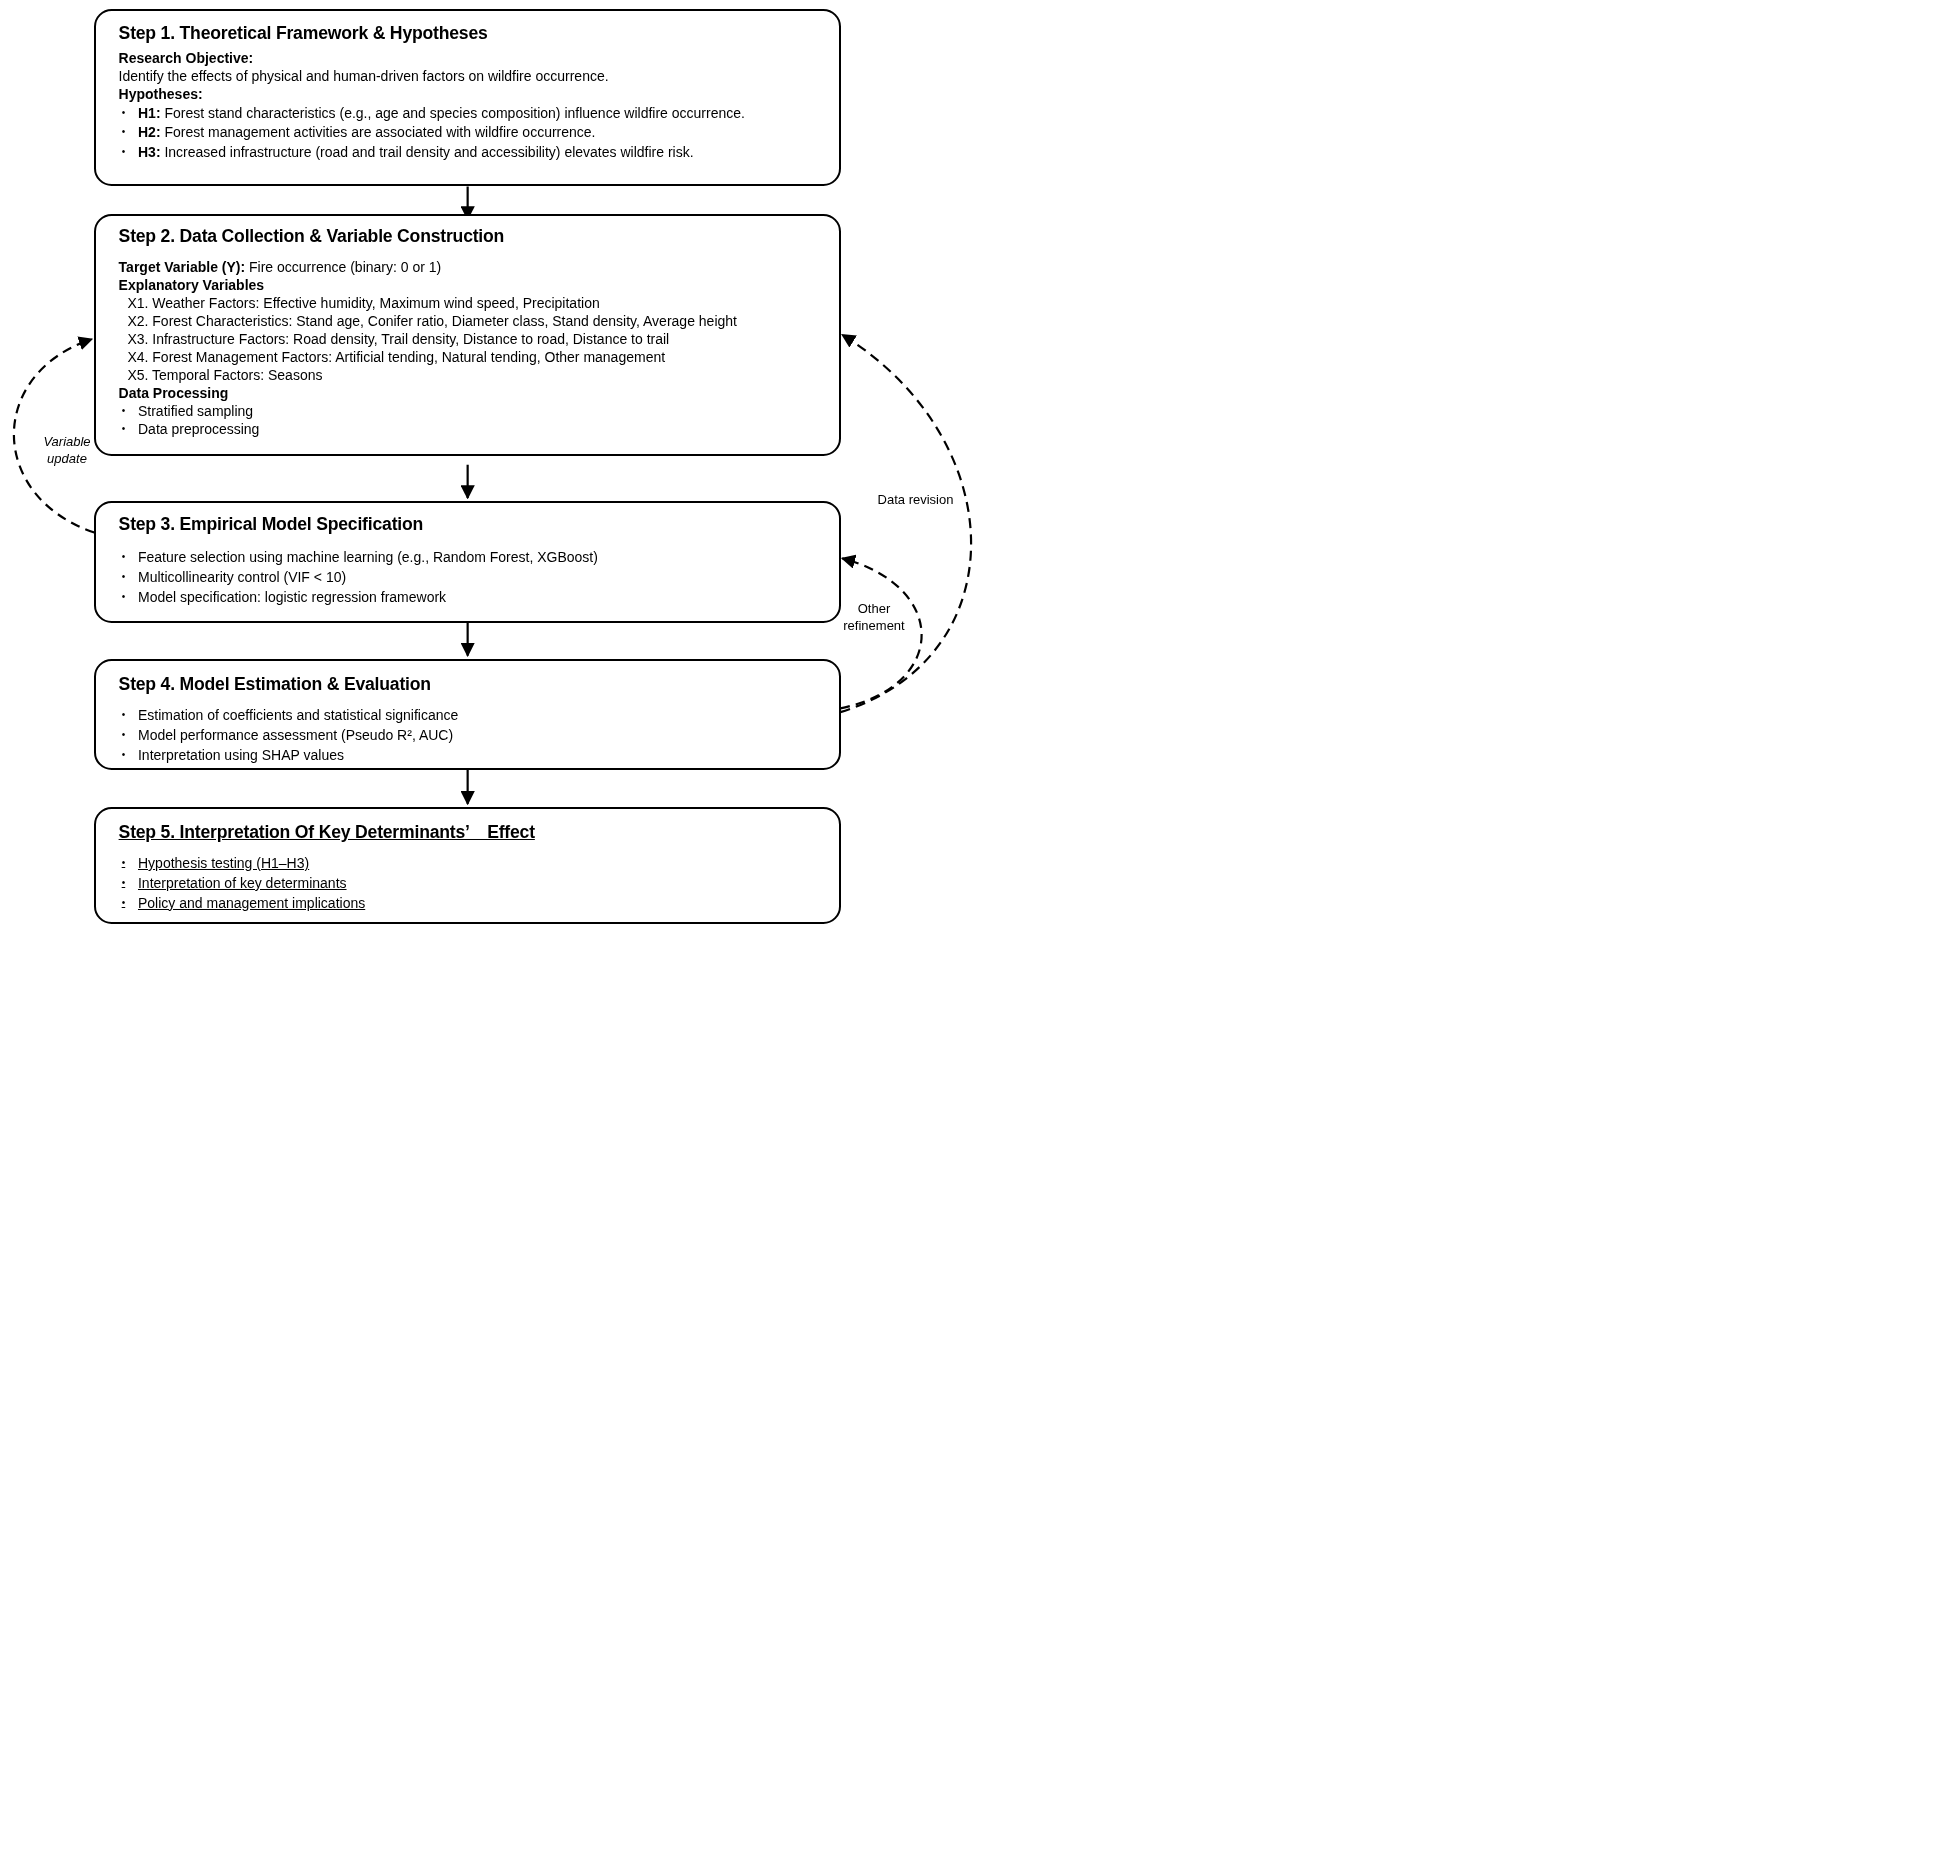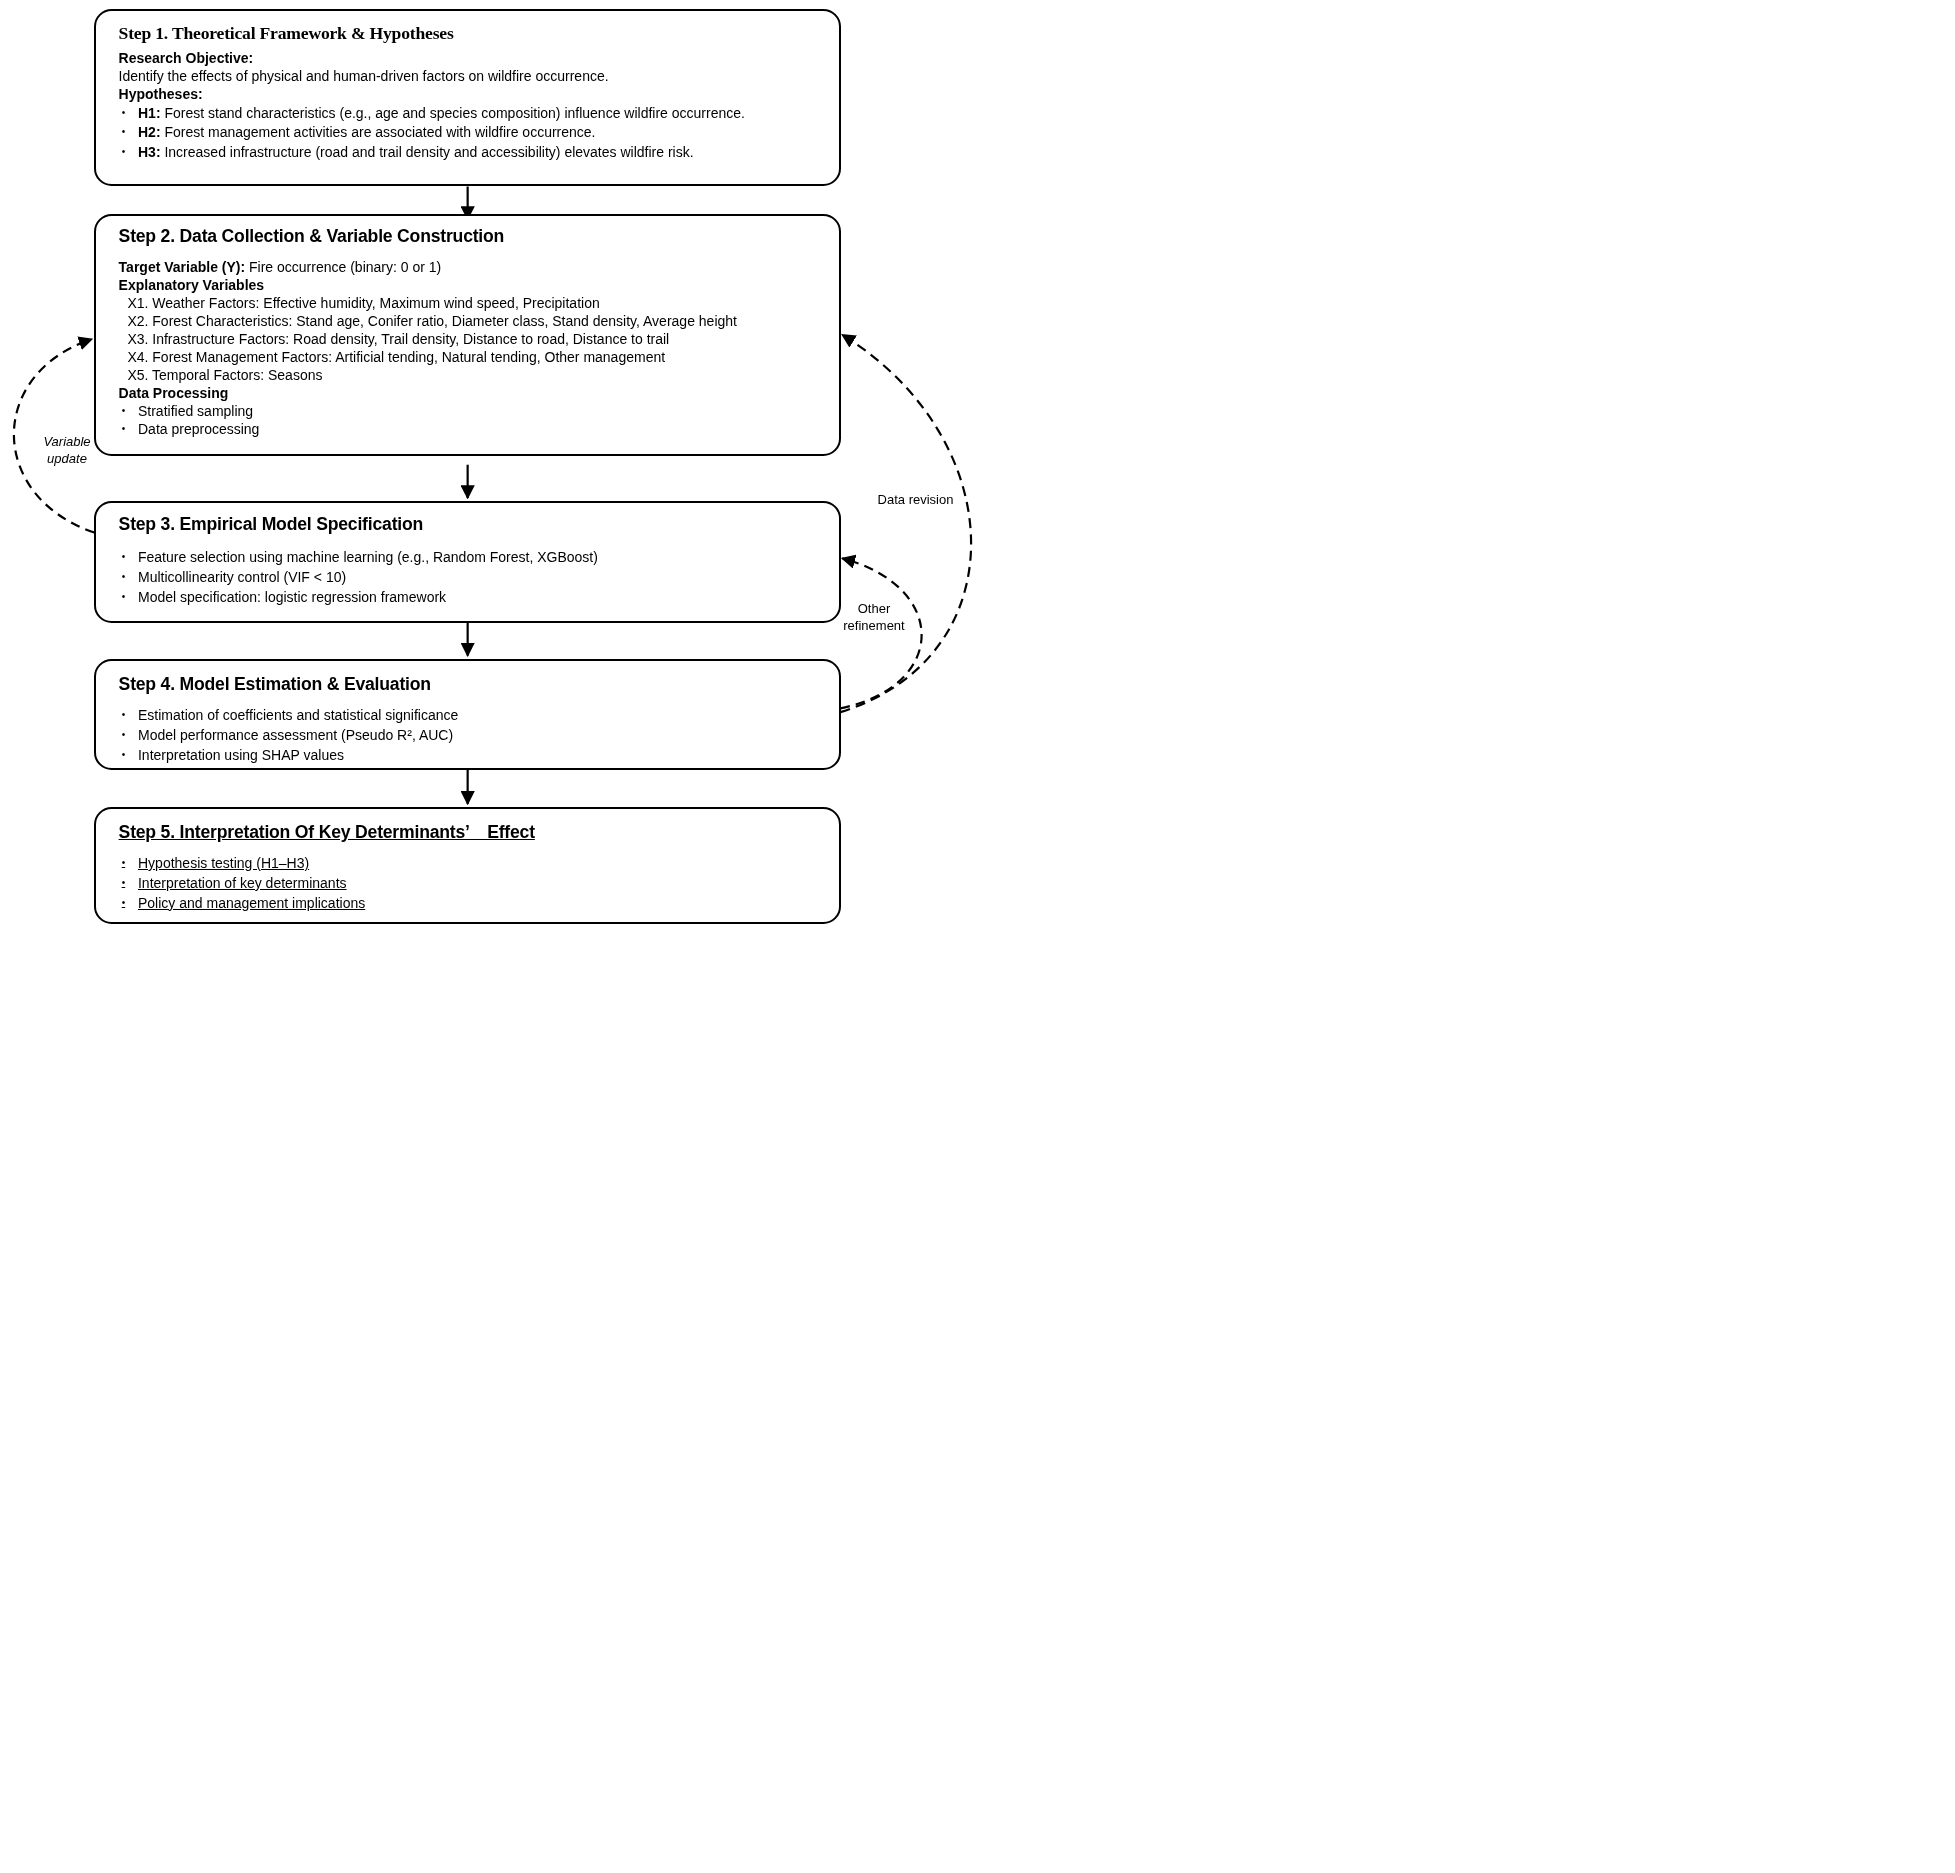--- a/index.html
+++ b/index.html
@@ -17,21 +17,21 @@
   .b{font-weight:700;}
   .bullet{display:flex;font-size:13px;line-height:18px;margin:0;}
   .dot{flex:0 0 16.3px;padding-left:3.1px;font-size:10px;}
   .btext{flex:1 1 auto;}
   .xline{padding-left:8.8px;}
   .side-label{
     position:absolute;font-size:13px;line-height:17px;text-align:center;
   }
   
   #box1{top:9.4px;height:177px;padding:11.3px 16.3px 0 22.6px;}
-  #box1 .box-title{margin-bottom:5px;font-family:Liberation Serif, serif;}
+  #box1 .box-title{margin-bottom:5px;}
   #box2{top:214px;height:242px;padding:10px 16.3px 0 22.6px;}
   #box2 .box-title{margin-bottom:11.3px;}
   #box3{top:501px;height:122px;padding:11.3px 16.3px 0 22.6px;}
   #box3 .box-title{margin-bottom:12.6px;}
   #box4{top:659px;height:111px;padding:12.6px 16.3px 0 22.6px;}
   #box4 .box-title{margin-bottom:11.3px;}
   #box5{top:807px;height:117px;padding:12.6px 16.3px 0 22.6px;text-decoration:underline;}
   #box5 .box-title{margin-bottom:11.3px;}
   #box1 .bullet{margin-top:1.3px;}
   #box3 .bullet,#box4 .bullet,#box5 .bullet{margin-top:1.9px;}

